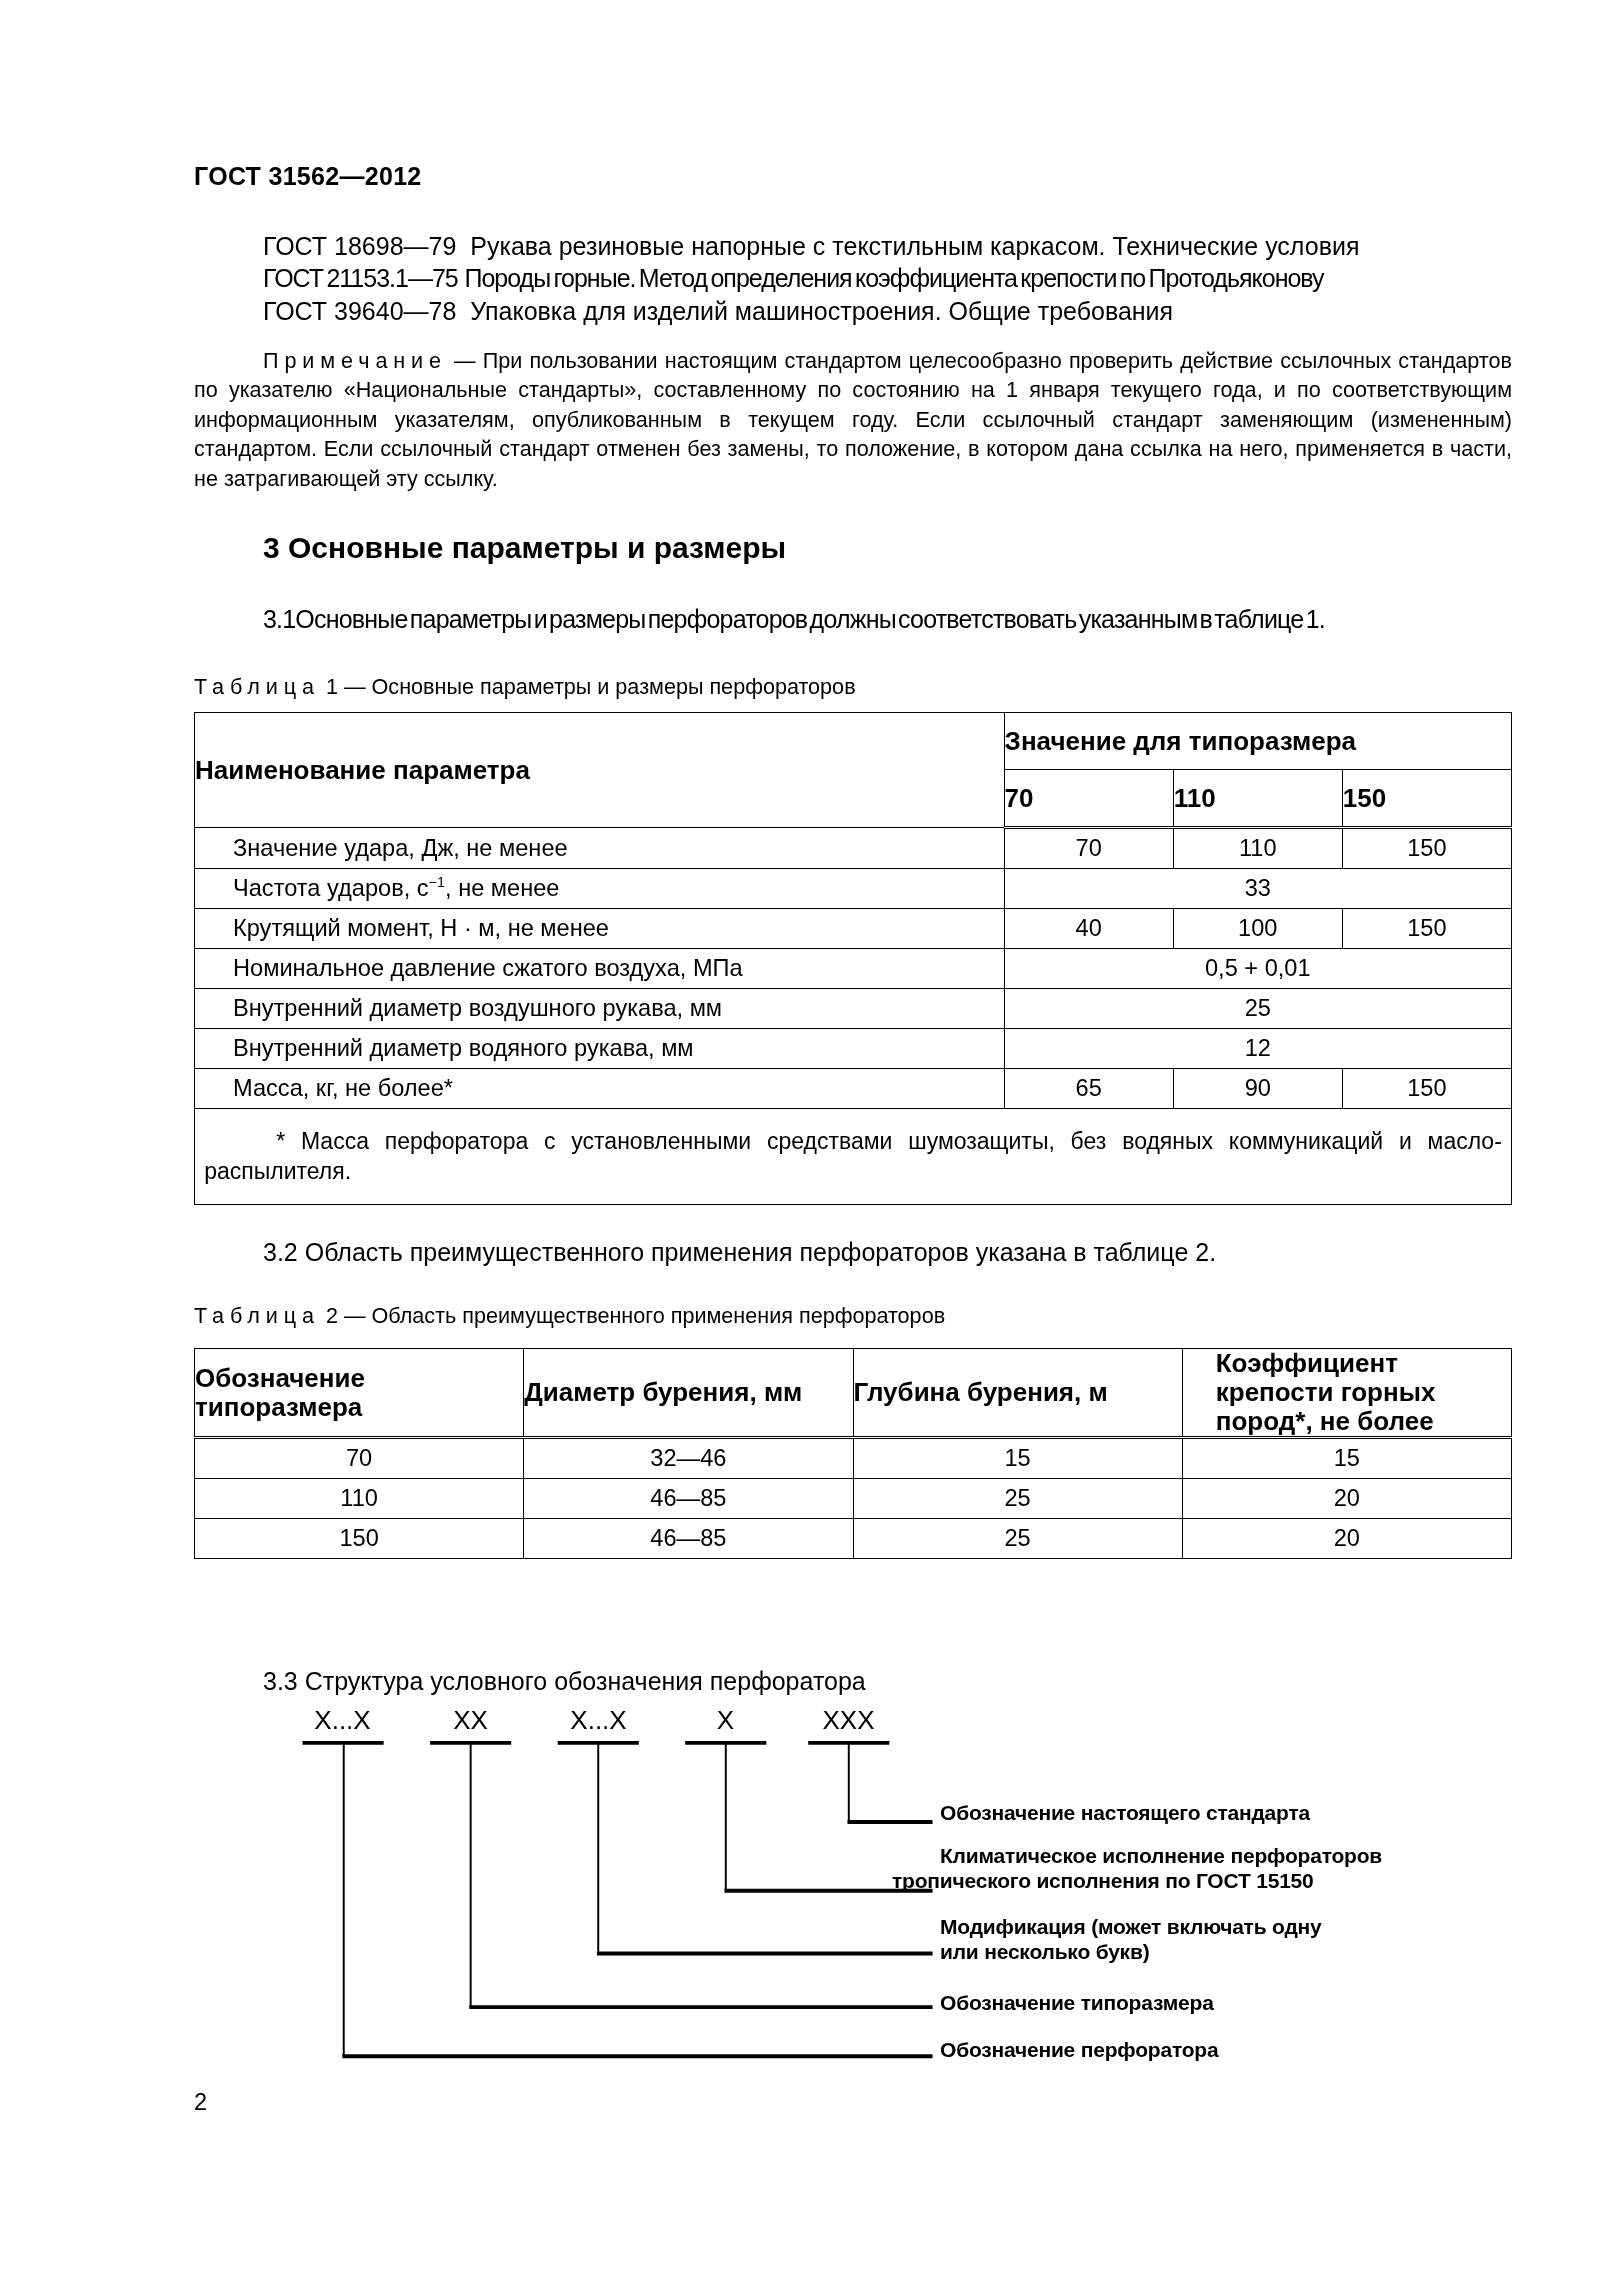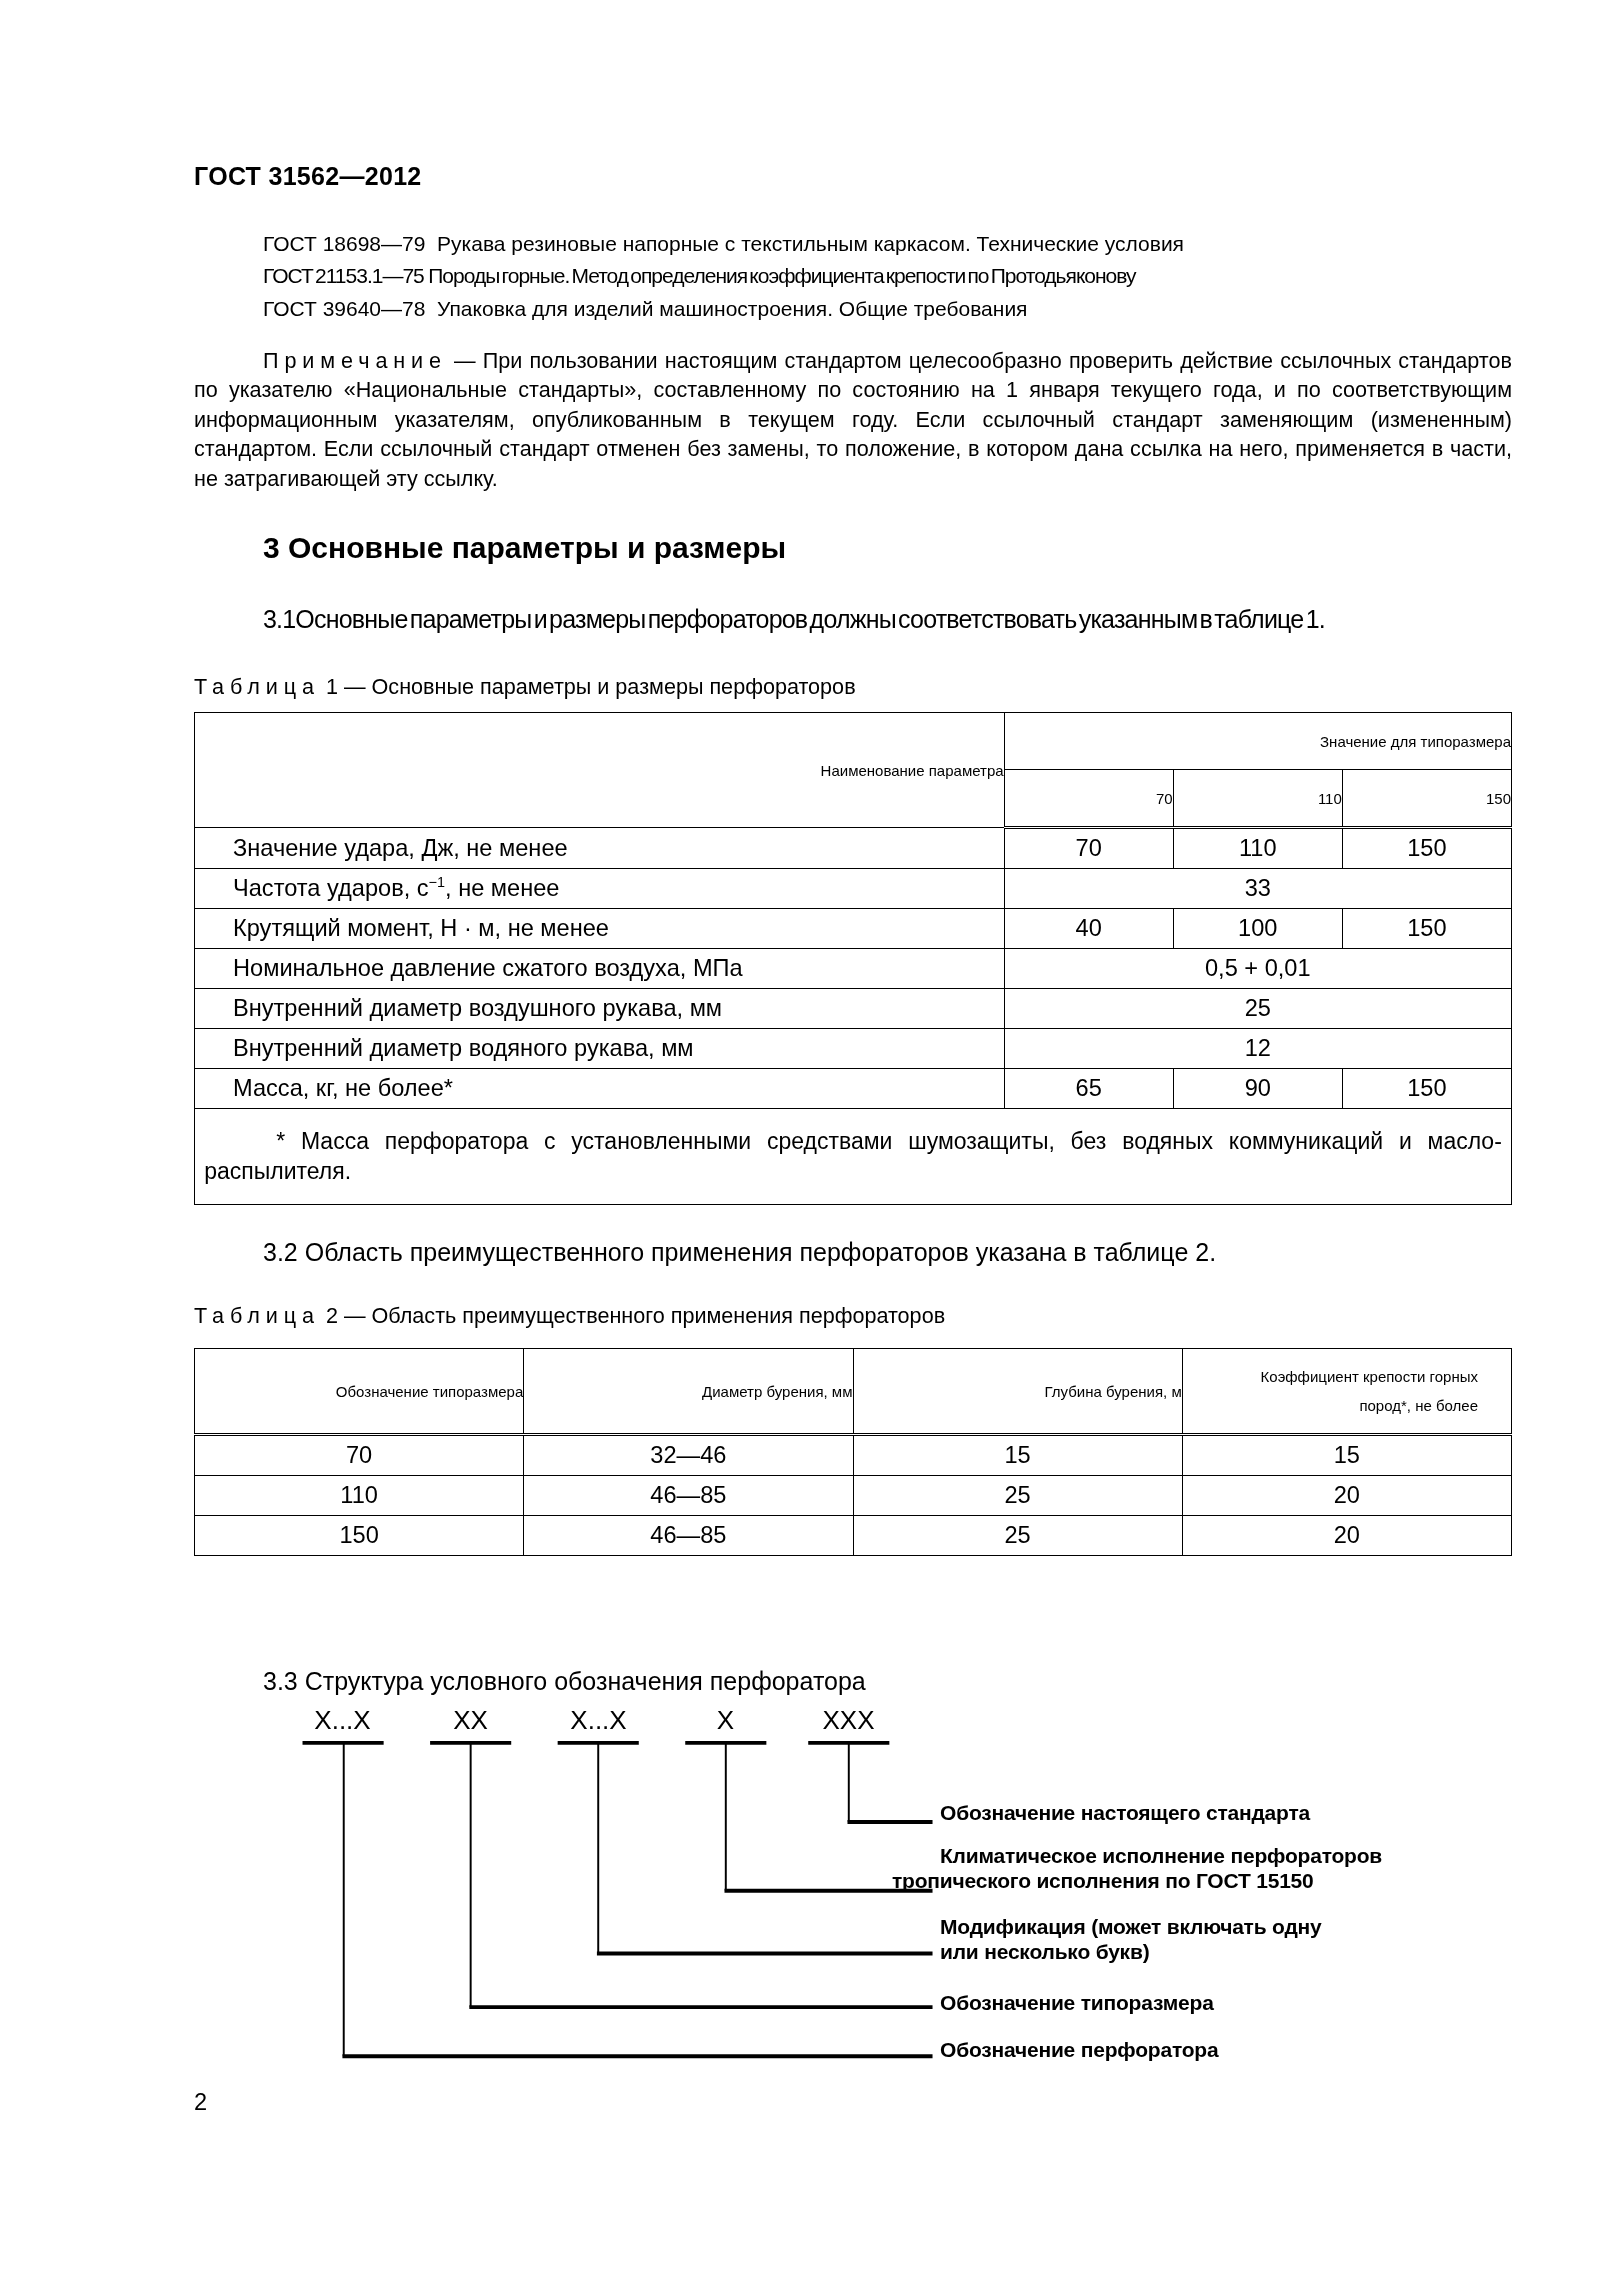--- a/index.html
+++ b/index.html
@@ -2,42 +2,42 @@
 <html style="font-size:10.5px"><head>
 <meta charset="utf-8">
 <style>
   html, body { margin: 0; padding: 0; background: #ffffff; }
   body {
     width: 1623px; height: 2295px; position: relative; overflow: hidden;
     font-family: "Liberation Sans", sans-serif; color: #000;
   }
   .abs { position: absolute; }
   .running-head { left: 194px; top: 162px; font-size: 25px; font-weight: bold; letter-spacing: 0.3px; }
-  .ref-line { left: 263px; font-size: 21px; white-space: nowrap; }
+  .ref-line { left: 263px; font-size: 25px; white-space: nowrap; }
   .ref-line.tight { letter-spacing: -1px; word-spacing: -2.6px; }
   .note {
     left: 194px; top: 346px; width: 1318px; font-size: 21.6px; line-height: 29.4px;
     text-align: justify; text-indent: 69px;
   }
   .note .spaced { letter-spacing: 5.9px; }
   .section-heading { left: 263px; top: 531px; font-size: 30px; font-weight: bold; }
   .para { left: 263px; font-size: 25px; white-space: nowrap; }
   .para.tight { letter-spacing: -0.8px; word-spacing: -3.9px; }
   .caption { left: 194px; font-size: 21.6px; white-space: nowrap; }
   .caption .spaced { letter-spacing: 5.9px; }
 
   table.gost {
     position: absolute; left: 194px; border-collapse: collapse;
     font-size: 21.6px; table-layout: fixed;
   }
   table.gost td { border: 1.3px solid #000; padding: 0; vertical-align: middle; }
   table.gost td.thin-v { border-left-width: 0.7px; border-right-width: 0.7px; }
   table.gost td.left { text-align: left; padding-left: 38px; font-size: 23.6px; }
   table.gost td.center { text-align: center; }
-  table.gost td.head { font-size: 15px; text-align: right; }
+  table.gost td.head { font-size: 26px; text-align: left; font-weight: bold; }
   table.gost tr.head-end td { border-bottom: 3.9px double #000; }
   table.gost td.foot {
     font-size: 23px; line-height: 30px; text-align: justify; padding: 9.2px 9.2px 10.5px 9.2px;
   }
   table.gost td.foot .ind { display: inline-block; width: 72px; }
   table.gost td.val { font-size: 23.6px; }
 
   #t1 { top: 712px; width: 1318px; }
   #t1 col.c0 { width: 809px; }
   #t1 col.c1, #t1 col.c2, #t1 col.c3 { width: 169px; }

